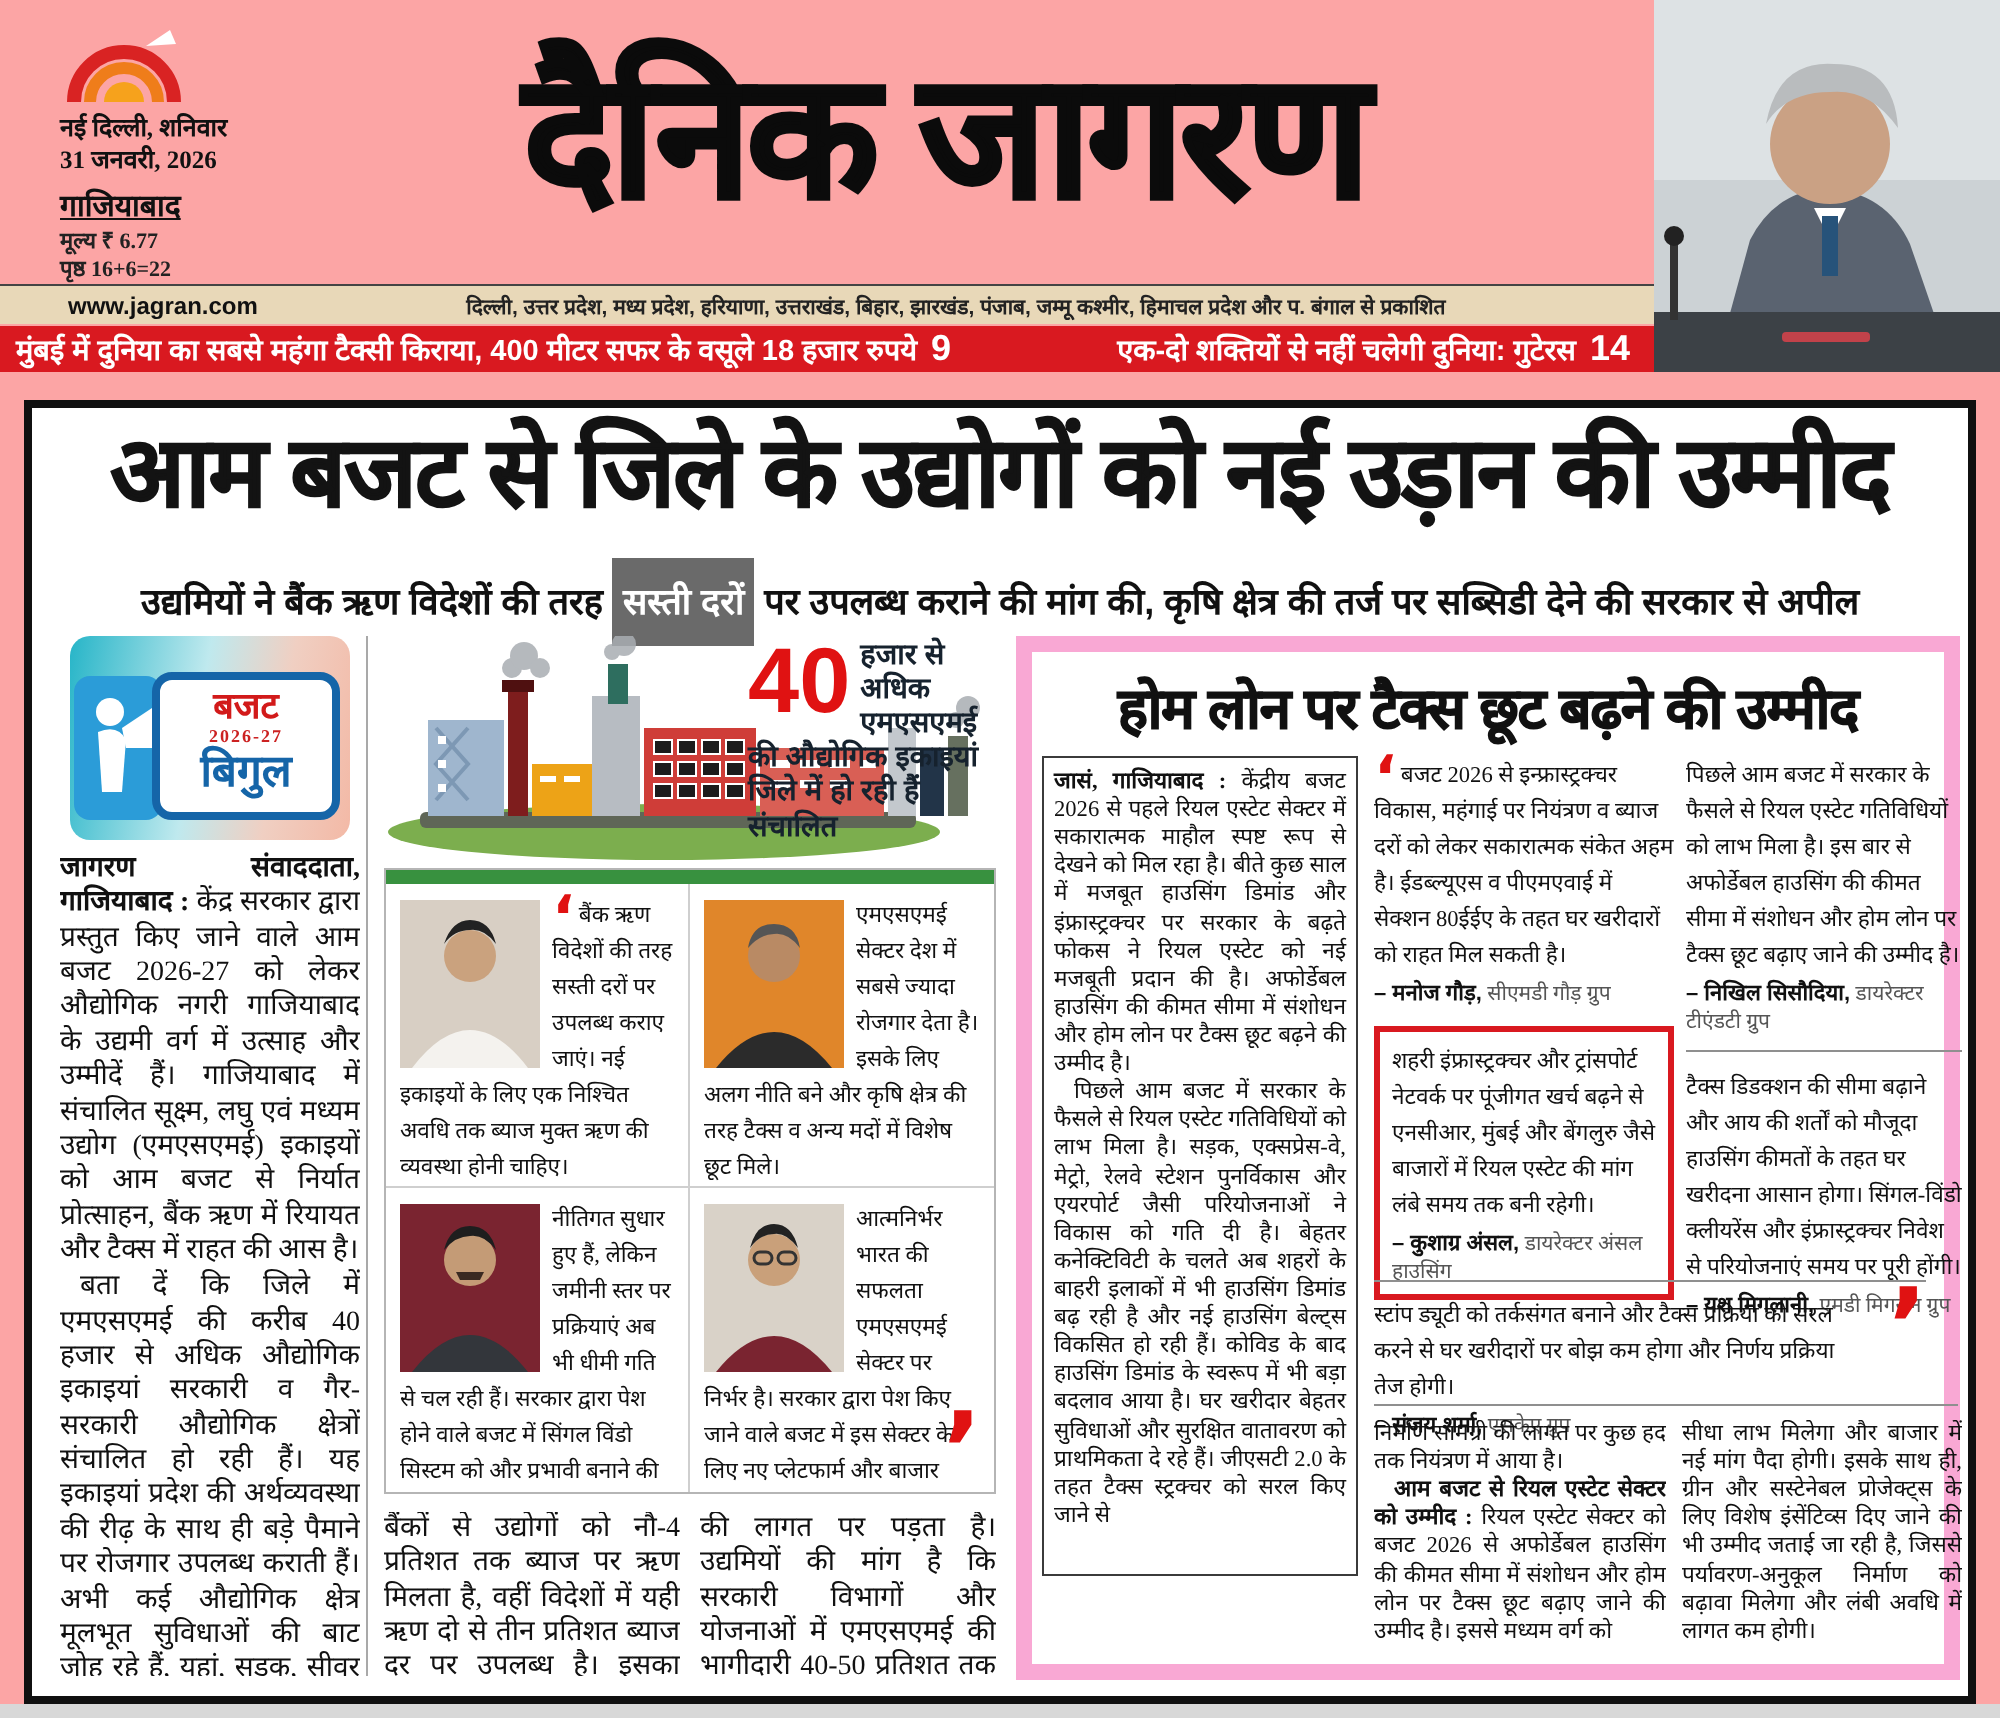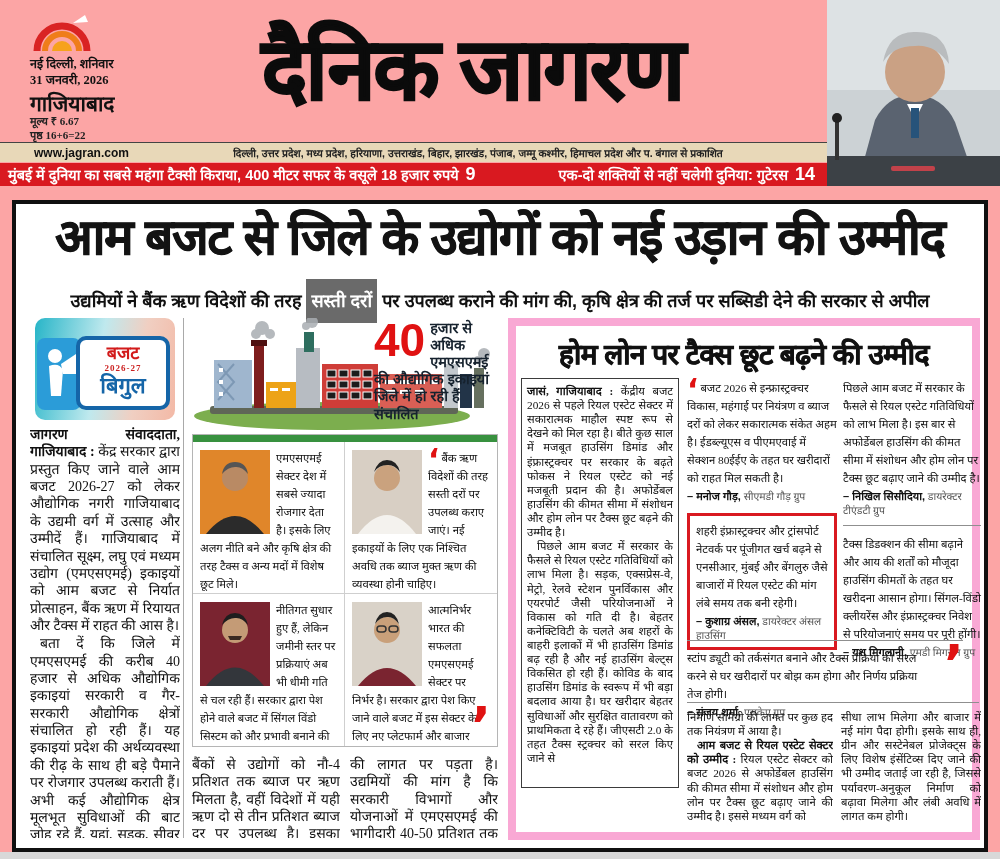--- a/index.html
+++ b/index.html
@@ -3,21 +3,21 @@
 <meta charset="utf-8">
 <style>
   * { margin:0; padding:0; box-sizing:border-box; }
   body { background:#e9e9e9; font-family:"Liberation Serif", serif; }
   .page { position:relative; width:1000px; height:859px; background:#fca5a5; overflow:hidden; }
 
   
   .sun-logo { position:absolute; left:33px; top:13px; width:58px; height:40px; }
   .date-block { position:absolute; left:30px; top:56px; width:130px; color:#111; font-family:"Liberation Serif", serif; }
   .db-l1, .db-l2 { font-weight:bold; font-size:12.5px; line-height:16px; }
-  .db-city { font-weight:bold; font-size:21px; line-height:20px; margin-top:6px; }
+  .db-city { font-weight:bold; font-size:15px; line-height:20px; margin-top:6px;text-decoration:underline; }
   .db-sm { font-size:11px; line-height:14px; font-weight:bold; color:#222; }
   .paper-title { position:absolute; left:140px; top:0px; width:665px; height:142px; text-align:center;
     font-family:"Liberation Sans", sans-serif; font-weight:900; font-size:86px; line-height:138px; color:#0b0b0b;
     -webkit-text-stroke:2px #0b0b0b; letter-spacing:-2px; white-space:nowrap; }
   .masthead-photo { position:absolute; left:827px; top:0; width:173px; height:186px; z-index:5; overflow:hidden;
     background:linear-gradient(180deg,#e3e7e9 0%,#cdd3d6 60%,#b9bfc3 100%); }
   .tan-strip { position:absolute; left:0; top:142px; width:827px; height:20px; background:#e8d8b8; border-top:1px solid #444;
     display:flex; align-items:center; font-family:"Liberation Sans", sans-serif; }
   .tan-web { font-weight:bold; font-size:12px; color:#111; margin-left:34px; }
   .tan-states { flex:1; text-align:center; font-weight:bold; font-size:10.5px; color:#222; }
@@ -106,21 +106,21 @@
     <svg class="sun-logo" viewBox="0 0 58 40">
       <path d="M4 38 A25 25 0 0 1 54 38" fill="none" stroke="#d92323" stroke-width="7"></path>
       <path d="M12 38 A17 17 0 0 1 46 38" fill="none" stroke="#ef7d1a" stroke-width="6"></path>
       <path d="M19 38 A10 10 0 0 1 39 38" fill="#f6a21c" stroke="none"></path>
       <path d="M40 10 L52 2 L55 9 Z" fill="#fff"></path>
     </svg>
     <div class="date-block">
       <div class="db-l1">नई दिल्ली, शनिवार</div>
       <div class="db-l2">31 जनवरी, 2026</div>
       <div class="db-city">गाजियाबाद</div>
-      <div class="db-sm">मूल्य ₹ 6.67</div>
+      <div class="db-sm">मूल्य ₹ 6.77</div>
       <div class="db-sm">पृष्ठ 16+6=22</div>
     </div>
     <div class="paper-title">दैनिक जागरण</div>
     <div class="masthead-photo">
       <svg width="173" height="186" viewBox="0 0 173 186">
         <rect width="173" height="186" fill="#ccd2d5"></rect>
         <rect y="0" width="173" height="90" fill="#dde2e4"></rect>
         <path d="M30 186 L48 120 Q60 96 86 94 Q116 96 128 122 L150 186 Z" fill="#5a6370"></path>
         <circle cx="88" cy="72" r="30" fill="#caa184"></circle>
         <path d="M56 62 Q62 30 90 32 Q120 32 122 64 Q108 44 88 46 Q66 46 56 62 Z" fill="#b9bcbe"></path>
@@ -225,36 +225,36 @@
           <span class="num40">40</span>
           <span>हजार से अधिक एमएसएमई की औद्योगिक इकाइयां जिले में हो रही हैं संचालित</span>
         </div>
       </div>
 
       <div class="quote-panel">
         <div class="green-bar"></div>
         <div class="qgrid">
           <div class="qcell">
             <svg class="qphoto" viewBox="0 0 70 84">
+                <rect width="70" height="84" fill="#d8cfc4"></rect>
+                <circle cx="35" cy="28" r="13" fill="#caa27e"></circle>
+                <path d="M22 22 Q26 10 35 10 Q45 10 48 22 Q42 14 35 15 Q27 15 22 22 Z" fill="#222"></path>
+                <path d="M6 84 Q35 46 64 84 Z" fill="#f4f2ee"></path>
+              </svg>
+            <span class="qtext"><span class="qmark">‘</span><span>बैंक ऋण विदेशों की तरह सस्ती दरों पर उपलब्ध कराए जाएं। नई इकाइयों के लिए एक निश्चित अवधि तक ब्याज मुक्त ऋण की व्यवस्था होनी चाहिए।</span></span>
+            
+          </div>
+          <div class="qcell">
+            <svg class="qphoto" viewBox="0 0 70 84">
                 <rect width="70" height="84" fill="#e0862a"></rect>
                 <circle cx="35" cy="28" r="13" fill="#b98a64"></circle>
                 <path d="M22 24 Q24 12 35 12 Q46 12 48 24 Q42 16 35 17 Q28 17 22 24 Z" fill="#555"></path>
                 <path d="M6 84 Q35 48 64 84 Z" fill="#2b2b2b"></path>
               </svg>
             <span class="qtext"><span>एमएसएमई सेक्टर देश में सबसे ज्यादा रोजगार देता है। इसके लिए अलग नीति बने और कृषि क्षेत्र की तरह टैक्स व अन्य मदों में विशेष छूट मिले।</span></span>
-            
-          </div>
-          <div class="qcell">
-            <svg class="qphoto" viewBox="0 0 70 84">
-                <rect width="70" height="84" fill="#d8cfc4"></rect>
-                <circle cx="35" cy="28" r="13" fill="#caa27e"></circle>
-                <path d="M22 22 Q26 10 35 10 Q45 10 48 22 Q42 14 35 15 Q27 15 22 22 Z" fill="#222"></path>
-                <path d="M6 84 Q35 46 64 84 Z" fill="#f4f2ee"></path>
-              </svg>
-            <span class="qtext"><span class="qmark">‘</span><span>बैंक ऋण विदेशों की तरह सस्ती दरों पर उपलब्ध कराए जाएं। नई इकाइयों के लिए एक निश्चित अवधि तक ब्याज मुक्त ऋण की व्यवस्था होनी चाहिए।</span></span>
             
           </div>
           <div class="qcell">
             <svg class="qphoto" viewBox="0 0 70 84">
                 <rect width="70" height="84" fill="#7a2430"></rect>
                 <circle cx="35" cy="28" r="13" fill="#c49b76"></circle>
                 <path d="M22 23 Q25 11 35 11 Q45 11 48 23 Q42 15 35 16 Q28 16 22 23 Z" fill="#1e1e1e"></path>
                 <path d="M28 34 L42 34 L40 38 L30 38 Z" fill="#3a2a22"></path>
                 <path d="M6 84 Q35 47 64 84 Z" fill="#33363b"></path>
               </svg>

